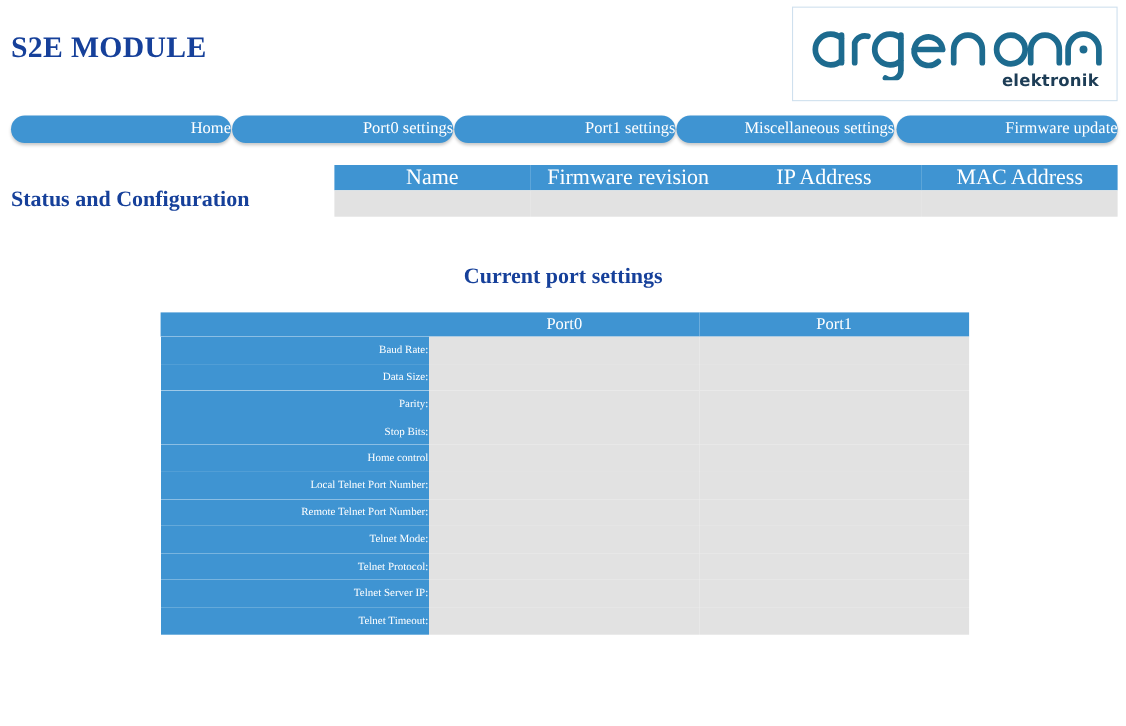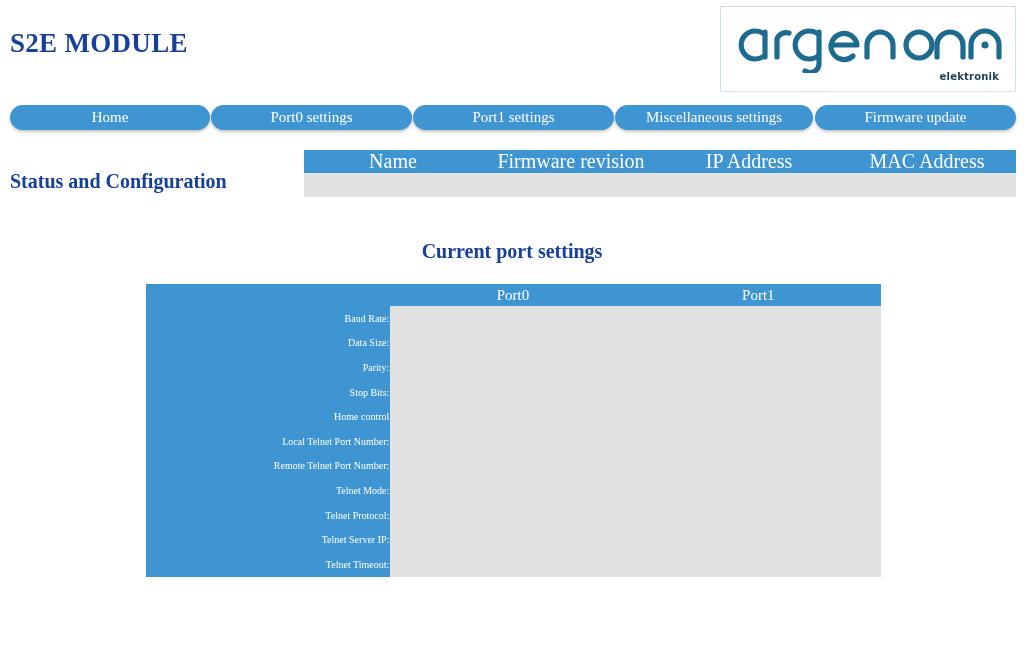--- a/index.html
+++ b/index.html
@@ -49,21 +49,21 @@
   #logo-svg {
     position: absolute;
     left: 10px;
     top: 8px;
   }
   #logo-sub {
     position: absolute;
     right: 16px;
     bottom: 9px;
     font-family: "DejaVu Sans", "Liberation Sans", sans-serif;
-    font-size: 10px;
+    font-size: 15px;
     font-weight: bold;
     color: #1d3d56;
     letter-spacing: 0.2px;
   }
 
   
   #nav {
     position: absolute;
     left: 0;
     top: 105px;
@@ -72,21 +72,21 @@
   }
   .nav-btn {
     position: absolute;
     top: 0;
     height: 25px;
     line-height: 25px;
     background: #3f94d2;
     border-radius: 13px;
     color: #ffffff;
     font-size: 15px;
-    text-align: center;
+    text-align: right;
     box-shadow: 0 2px 3px rgba(0,0,0,0.22);
     cursor: pointer;
     white-space: nowrap;
     overflow: hidden;
   }
   .nav-btn:nth-child(1) { left: 10px;  width: 200px; }
   .nav-btn:nth-child(2) { left: 211px; width: 201px; }
   .nav-btn:nth-child(3) { left: 413px; width: 201px; }
   .nav-btn:nth-child(4) { left: 615px; width: 198px; }
   .nav-btn:nth-child(5) { left: 815px; width: 201px; }

